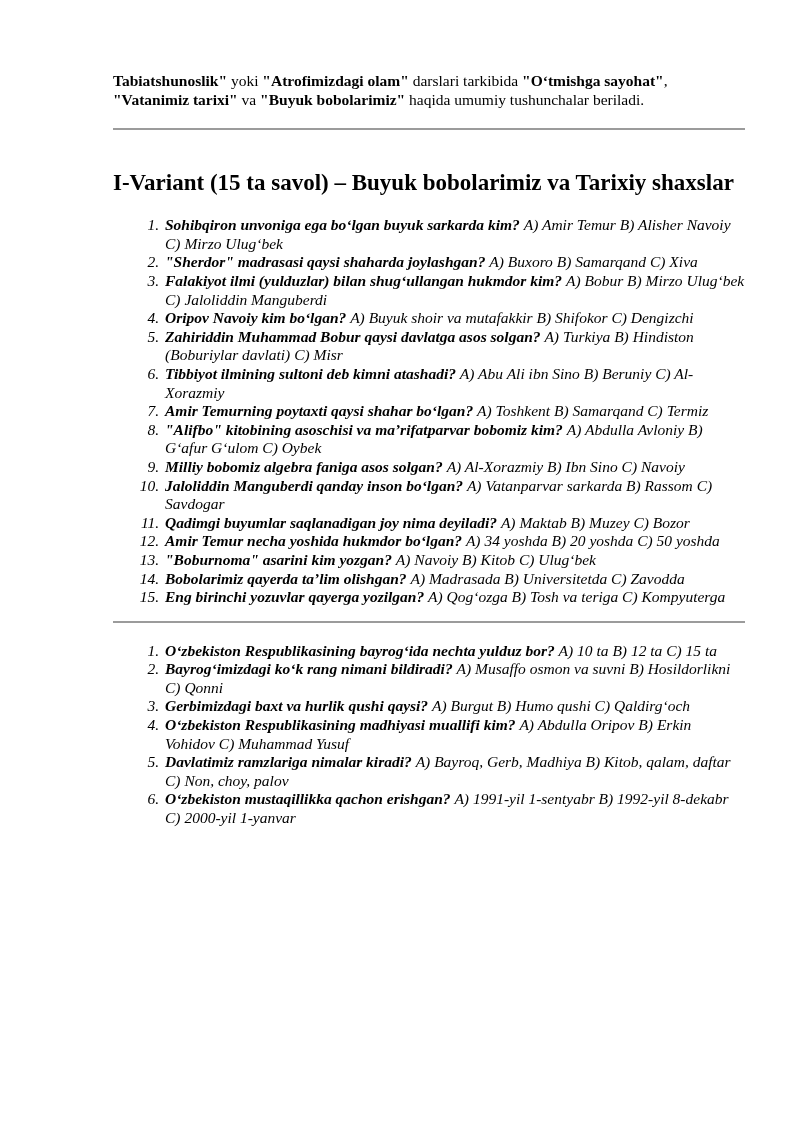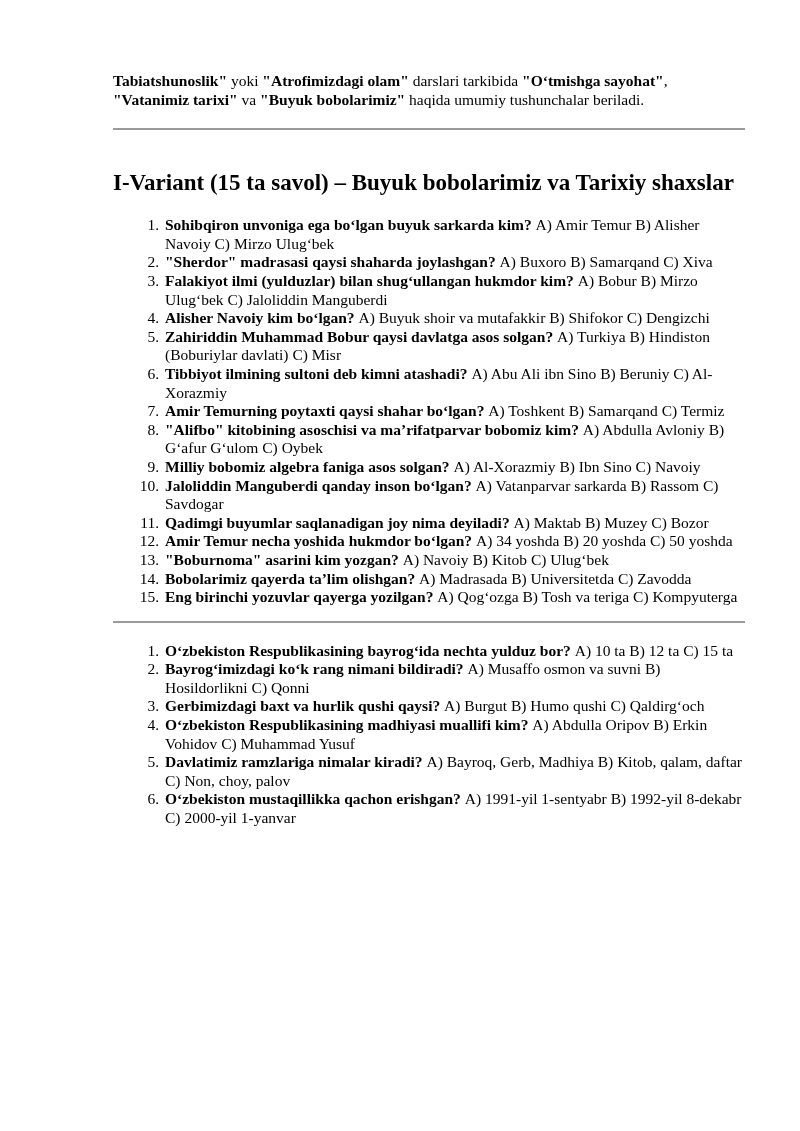--- a/index.html
+++ b/index.html
@@ -35,20 +35,21 @@
   }
   h1.section-heading {
     font-size: 23px;
     font-weight: bold;
     line-height: 1.22;
     margin: 39px 0 0 0;
   }
   ol.question-list {
     margin: 19px 0 0 0;
     padding: 0 0 0 50px;
+    font-style: italic;
   }
   ol.question-list li {
     margin: 0;
     padding-left: 2px;
   }
   ol.question-list li b {
     font-weight: bold;
   }
   .section-block {
     margin: 0;
@@ -63,21 +64,21 @@
 
 
   <hr class="divider">
 
   <div class="section-block">
     <h1 class="section-heading">I-Variant (15 ta savol) – Buyuk bobolarimiz va Tarixiy shaxslar</h1>
     <ol class="question-list">
         <li><b>Sohibqiron unvoniga ega bo‘lgan buyuk sarkarda kim? </b><span>A) Amir Temur B) Alisher Navoiy C) Mirzo Ulug‘bek</span></li>
         <li><b>"Sherdor" madrasasi qaysi shaharda joylashgan? </b><span>A) Buxoro B) Samarqand C) Xiva</span></li>
         <li><b>Falakiyot ilmi (yulduzlar) bilan shug‘ullangan hukmdor kim? </b><span>A) Bobur B) Mirzo Ulug‘bek C) Jaloliddin Manguberdi</span></li>
-        <li><b>Alisher Navoiy kim bo‘lgan? </b><span>A) Buyuk shoir va mutafakkir B) Shifokor C) Dengizchi</span></li>
+        <li><b>Oripov Navoiy kim bo‘lgan? </b><span>A) Buyuk shoir va mutafakkir B) Shifokor C) Dengizchi</span></li>
         <li><b>Zahiriddin Muhammad Bobur qaysi davlatga asos solgan? </b><span>A) Turkiya B) Hindiston (Boburiylar davlati) C) Misr</span></li>
         <li><b>Tibbiyot ilmining sultoni deb kimni atashadi? </b><span>A) Abu Ali ibn Sino B) Beruniy C) Al-Xorazmiy</span></li>
         <li><b>Amir Temurning poytaxti qaysi shahar bo‘lgan? </b><span>A) Toshkent B) Samarqand C) Termiz</span></li>
         <li><b>"Alifbo" kitobining asoschisi va ma’rifatparvar bobomiz kim? </b><span>A) Abdulla Avloniy B) G‘afur G‘ulom C) Oybek</span></li>
         <li><b>Milliy bobomiz algebra faniga asos solgan? </b><span>A) Al-Xorazmiy B) Ibn Sino C) Navoiy</span></li>
         <li><b>Jaloliddin Manguberdi qanday inson bo‘lgan? </b><span>A) Vatanparvar sarkarda B) Rassom C) Savdogar</span></li>
         <li><b>Qadimgi buyumlar saqlanadigan joy nima deyiladi? </b><span>A) Maktab B) Muzey C) Bozor</span></li>
         <li><b>Amir Temur necha yoshida hukmdor bo‘lgan? </b><span>A) 34 yoshda B) 20 yoshda C) 50 yoshda</span></li>
         <li><b>"Boburnoma" asarini kim yozgan? </b><span>A) Navoiy B) Kitob C) Ulug‘bek</span></li>
         <li><b>Bobolarimiz qayerda ta’lim olishgan? </b><span>A) Madrasada B) Universitetda C) Zavodda</span></li>

